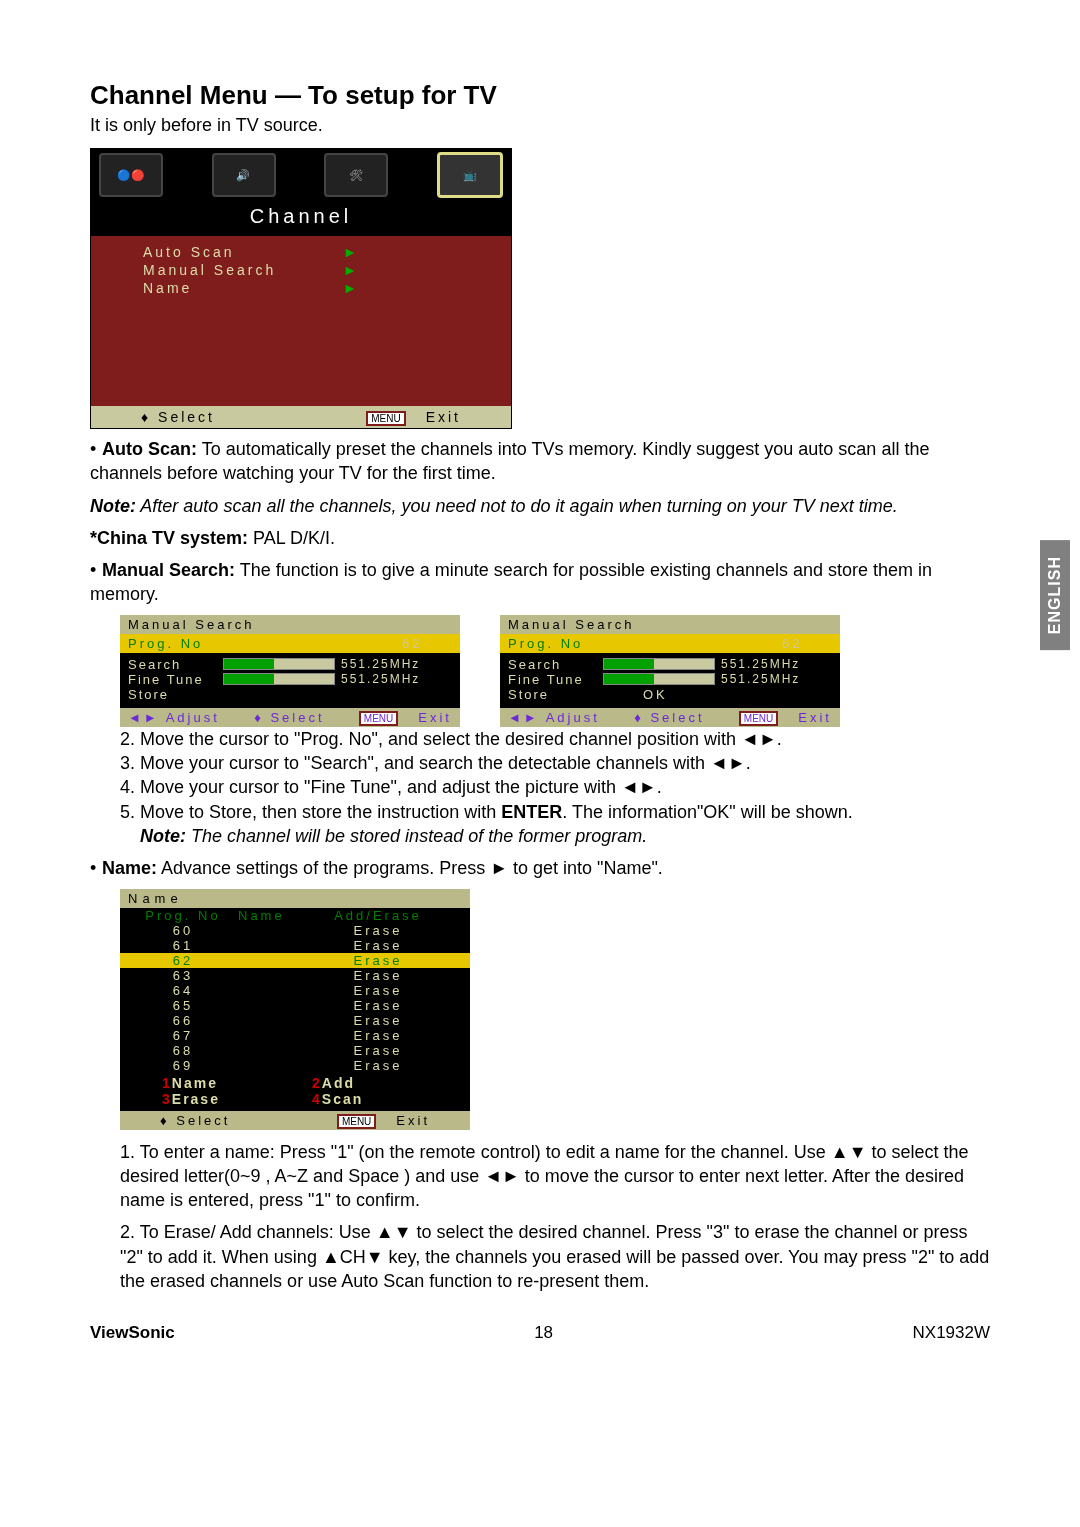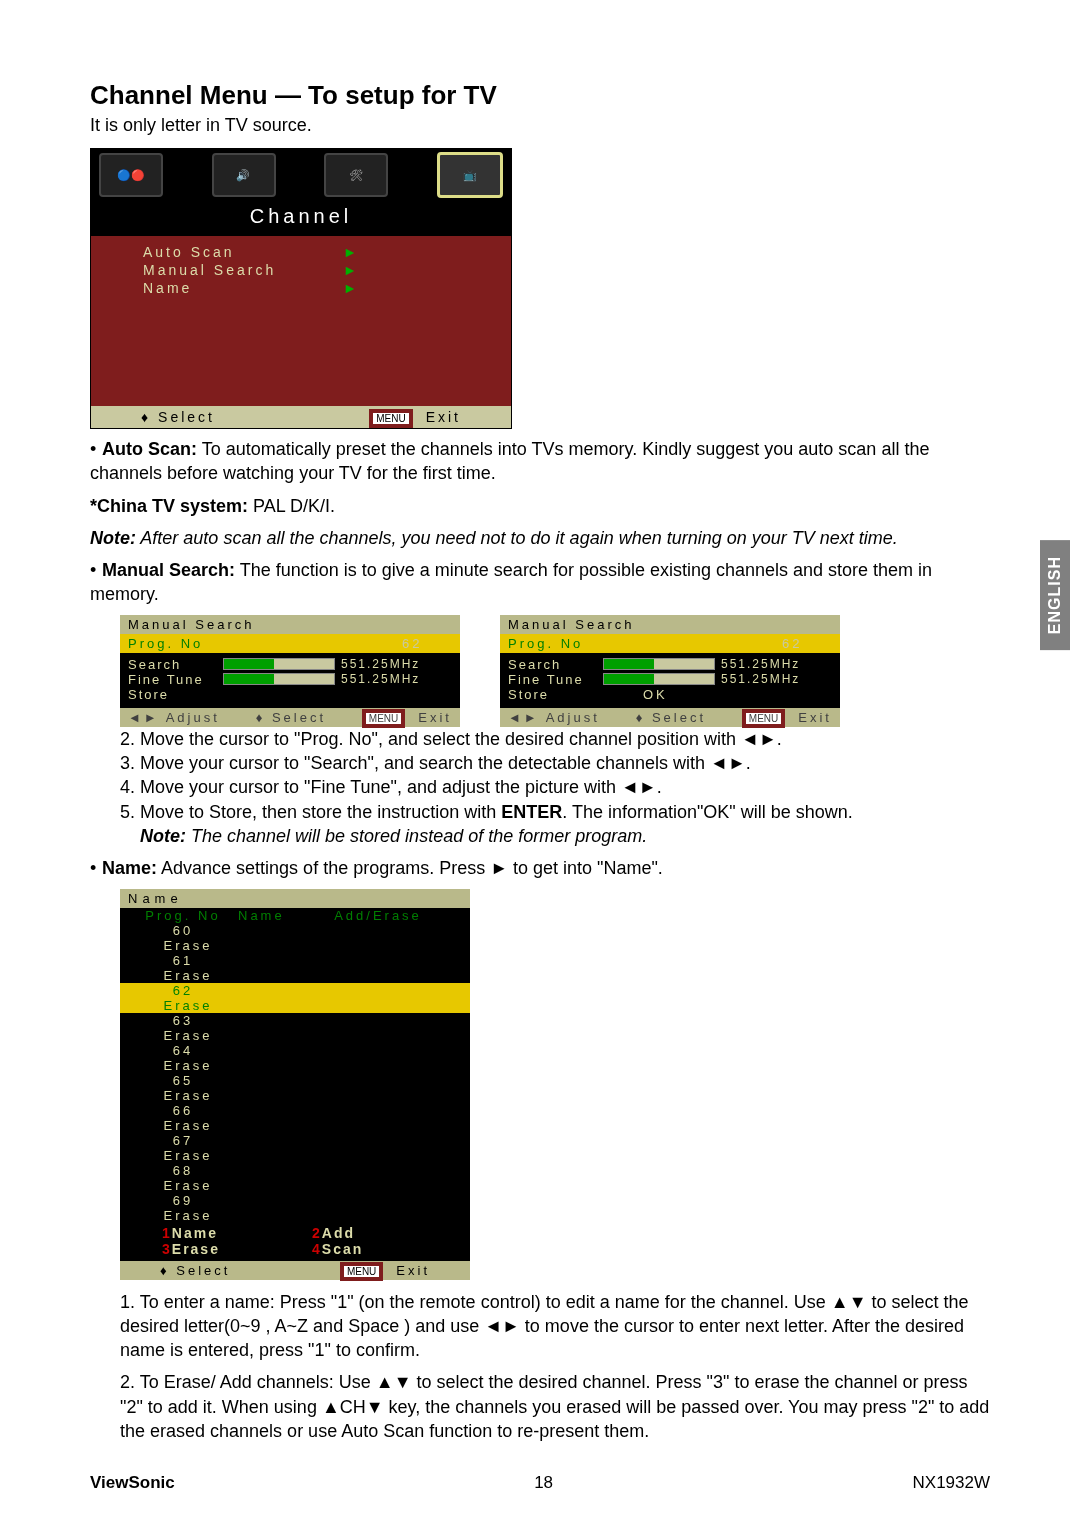--- a/index.html
+++ b/index.html
@@ -83,25 +83,25 @@
   .osd1-foot {
     background: #c9c9a0;
     color: #000;
     display: flex;
     justify-content: space-between;
     padding: 3px 50px;
     font-size: 14px;
     letter-spacing: 3px;
   }
   .menu-box {
-    border: 4px solid #7f1d1d;
+    border: 2px solid #7f1d1d;
     padding: 0 3px;
     font-size: 10px;
     letter-spacing: 0;
-    margin-right: 13px;
+    margin-right: 20px;
     vertical-align: middle;
     background: #fff;
   }
   
   .body-text {
     font-size: 18px;
     line-height: 1.35;
   }
   .body-text p { margin: 8px 0; }
   .body-text em.note { font-style: italic; }
@@ -150,21 +150,21 @@
     width: 110px;
     height: 10px;
     background: linear-gradient(to right, #00a000 0%, #00a000 45%, #c9c9a0 45%, #c9c9a0 100%);
     border: 1px solid #888;
     margin-right: 6px;
   }
   .small-osd .brow .c3 { color: #dcdcaa; font-size: 12px; }
   .small-osd .brow .ok { color: #dcdcaa; margin-left: 40px; letter-spacing: 3px; }
   .small-osd .foot {
     background: #b9b98a;
-    color: #404040;
+    color: #6d28d9;
     display: flex;
     justify-content: space-between;
     padding: 2px 8px;
     letter-spacing: 3px;
     font-size: 13px;
   }
   
   .name-osd {
     width: 350px;
     margin-top: 6px;
@@ -176,21 +176,21 @@
     font-size: 13px;
     padding: 2px 8px;
   }
   .name-osd .head-row, .name-osd .data-row {
     display: flex;
     letter-spacing: 3px;
     font-size: 13px;
     padding: 0 8px;
   }
   .name-osd .head-row { background: #000; color: #007f00; }
-  .name-osd .data-row { background: #000; color: #dcdcaa; flex-direction: column; }
+  .name-osd .data-row { background: #000; color: #dcdcaa; }
   .name-osd .data-row.sel { background: #e7c800; color: #007f00; }
   .name-osd .col-a { width: 110px; text-align: center; }
   .name-osd .col-b { width: 80px; }
   .name-osd .col-c { width: 120px; text-align: center; }
   .name-osd .legend {
     background: #000;
     display: flex;
     flex-wrap: wrap;
     padding: 2px 8px 4px 42px;
     letter-spacing: 2px;
@@ -233,21 +233,21 @@
   .footer .pg { }
   .footer .model { }
 </style>
 </head>
 <body>
 
 <div class="page">
   <div class="side-tab">ENGLISH</div>
 
   <h1>Channel Menu — To setup for TV</h1>
-  <div class="subtitle">It is only letter in TV source.</div>
+  <div class="subtitle">It is only before in TV source.</div>
 
   <div class="osd1">
     <div class="osd1-tabs">
       <div class="tab-icon">🔵🔴</div>
       <div class="tab-icon">🔊</div>
       <div class="tab-icon">🛠</div>
       <div class="tab-icon active">📺</div>
     </div>
     <div class="osd1-title">Channel</div>
     <div class="osd1-body">
@@ -268,24 +268,24 @@
       <span>♦ <span>Select</span></span>
       <span><span class="menu-box">MENU</span><span>Exit</span></span>
     </div>
   </div>
 
   <div class="body-text">
     <p class="indent1">
       <span class="bullet">•</span><b>Auto Scan:</b><span> To automatically preset the channels into TVs memory. Kindly suggest you auto scan all the channels before watching your TV for the first time.</span>
     </p>
     <p class="indent2">
-      <b>*China TV system:</b><span> PAL D/K/I.</span>
+      <b><em class="note">Note:</em></b><em class="note"> After auto scan all the channels, you need not to do it again when turning on your TV next time.</em>
     </p>
     <p class="indent2">
-      <b><em class="note">Note:</em></b><em class="note"> After auto scan all the channels, you need not to do it again when turning on your TV next time.</em>
+      <b>*China TV system:</b><span> PAL D/K/I.</span>
     </p>
 
     <p class="indent1">
       <span class="bullet">•</span><b>Manual Search:</b><span> The function is to give a minute search for possible existing channels and store them in memory.</span>
     </p>
   </div>
 
   <div class="small-osd-row indent2">
     <div class="small-osd">
       <div class="hdr">Manual Search</div>

